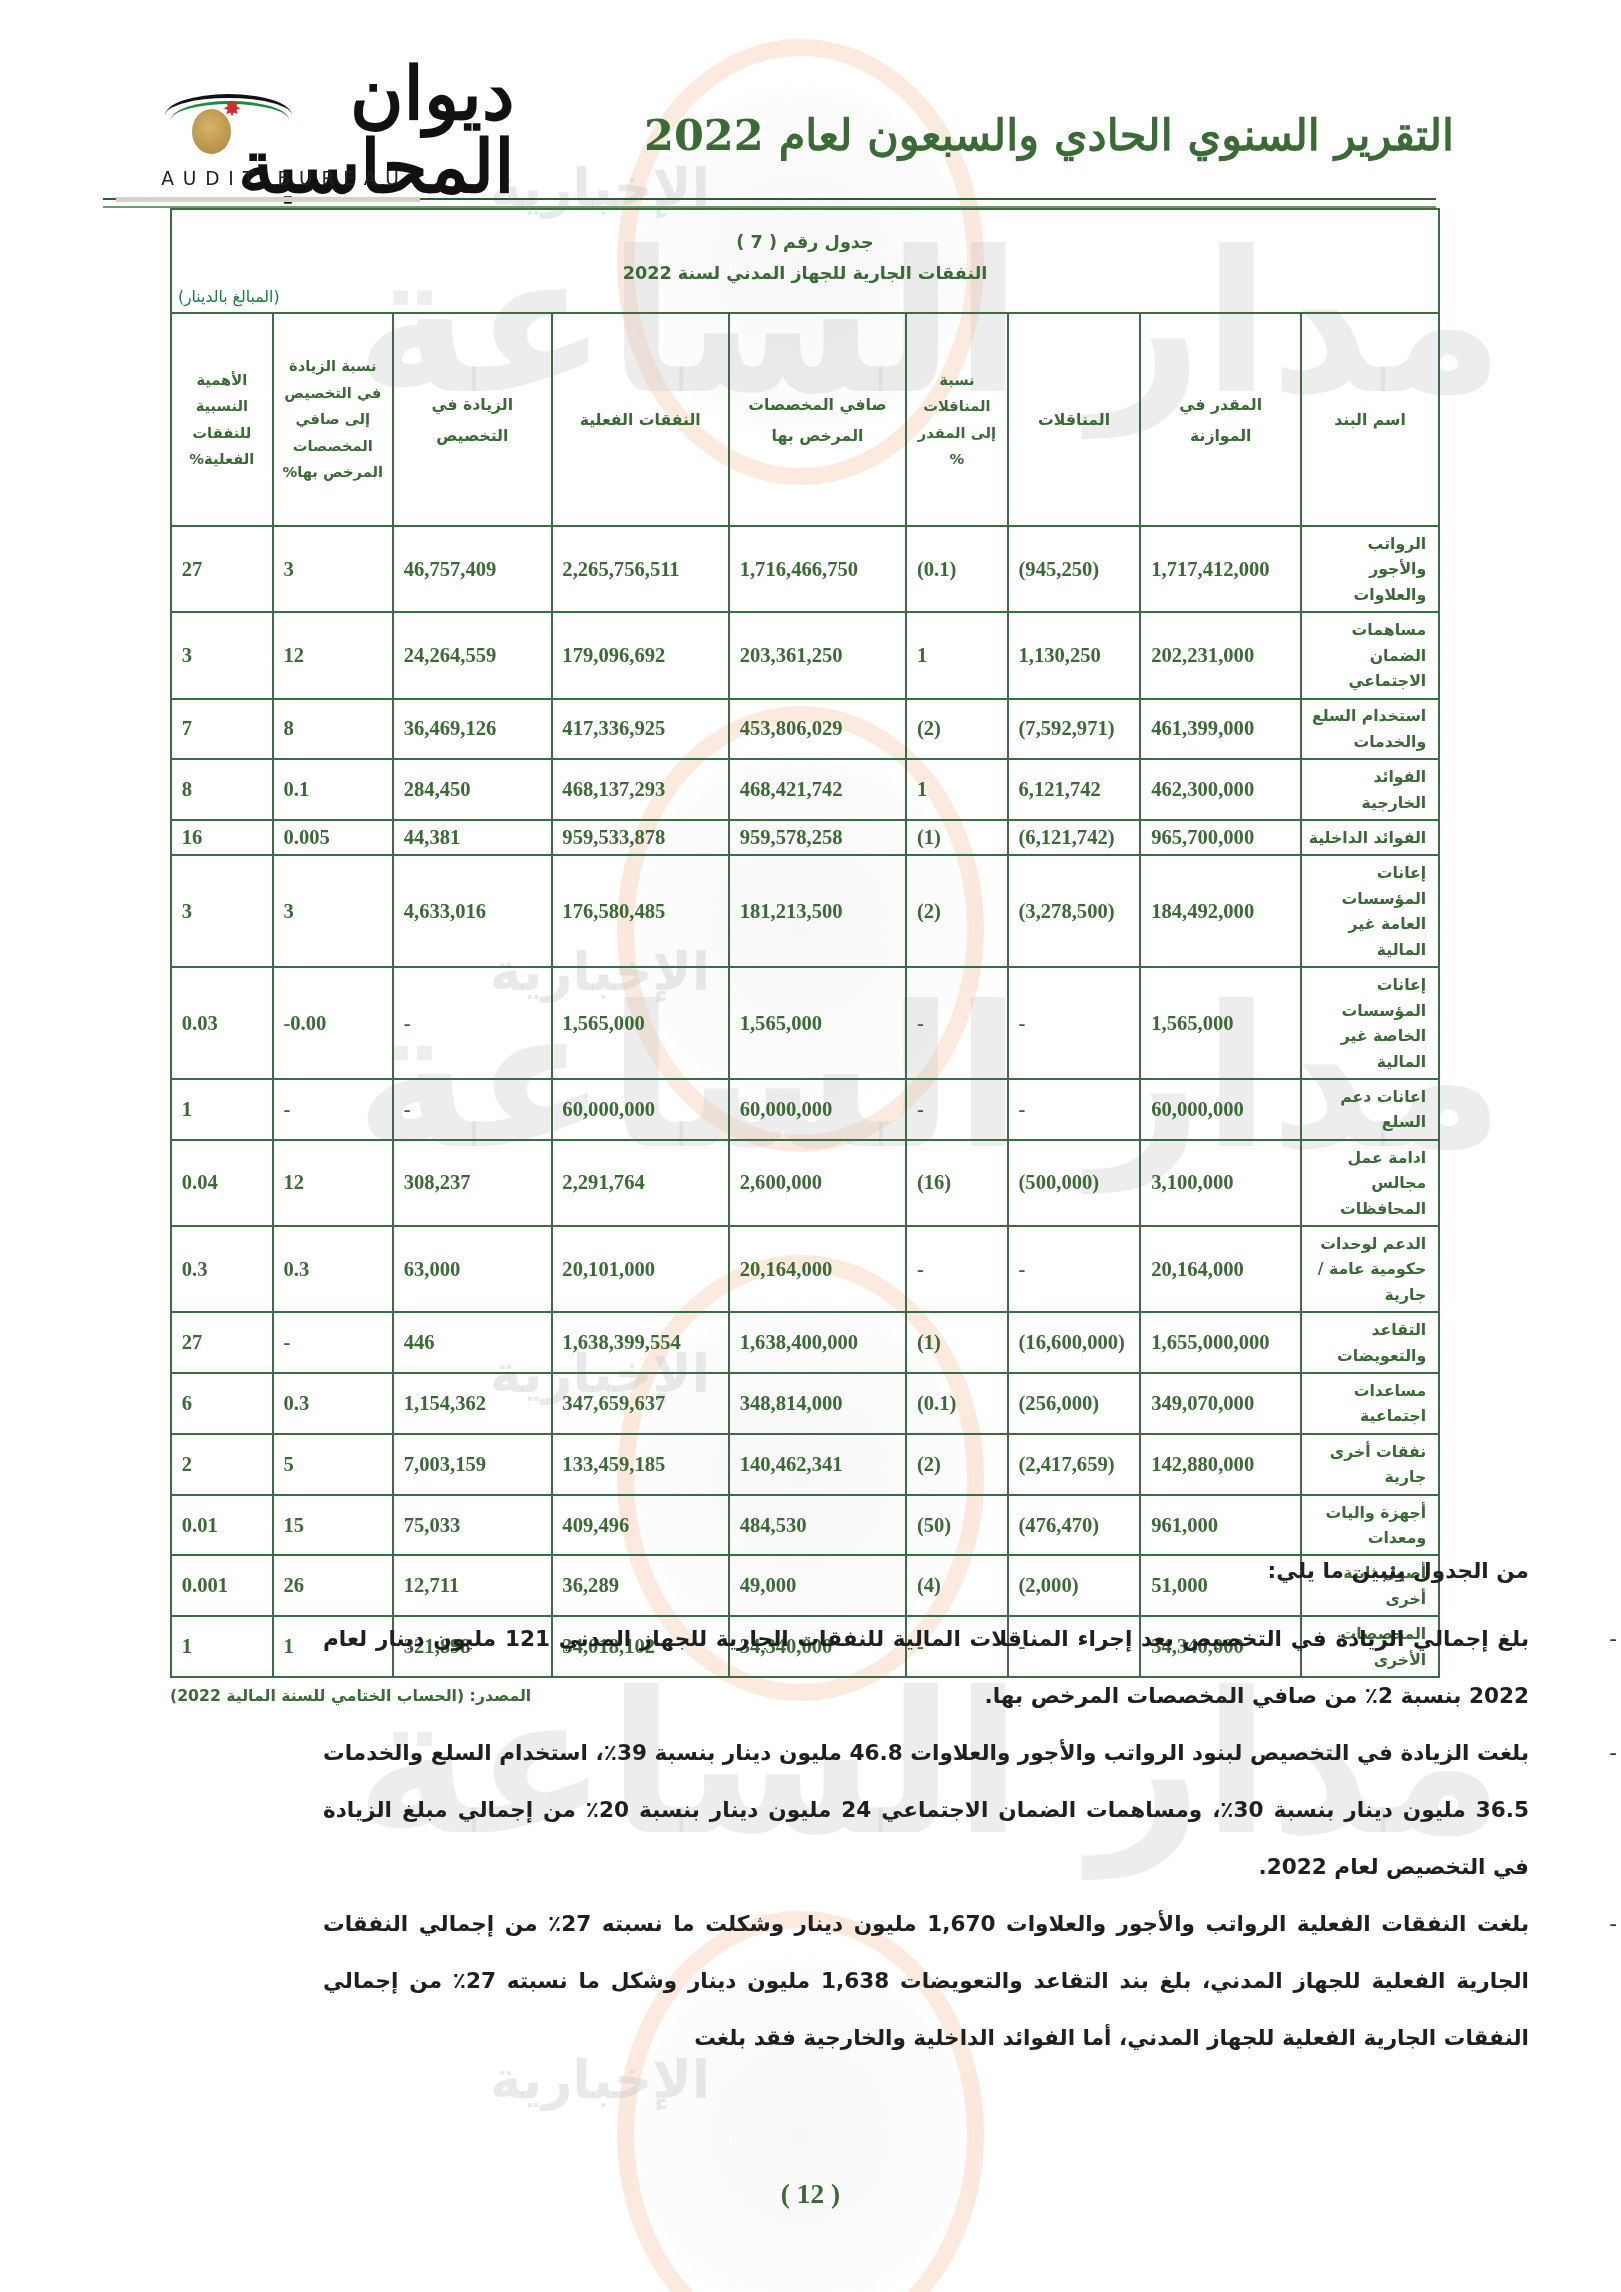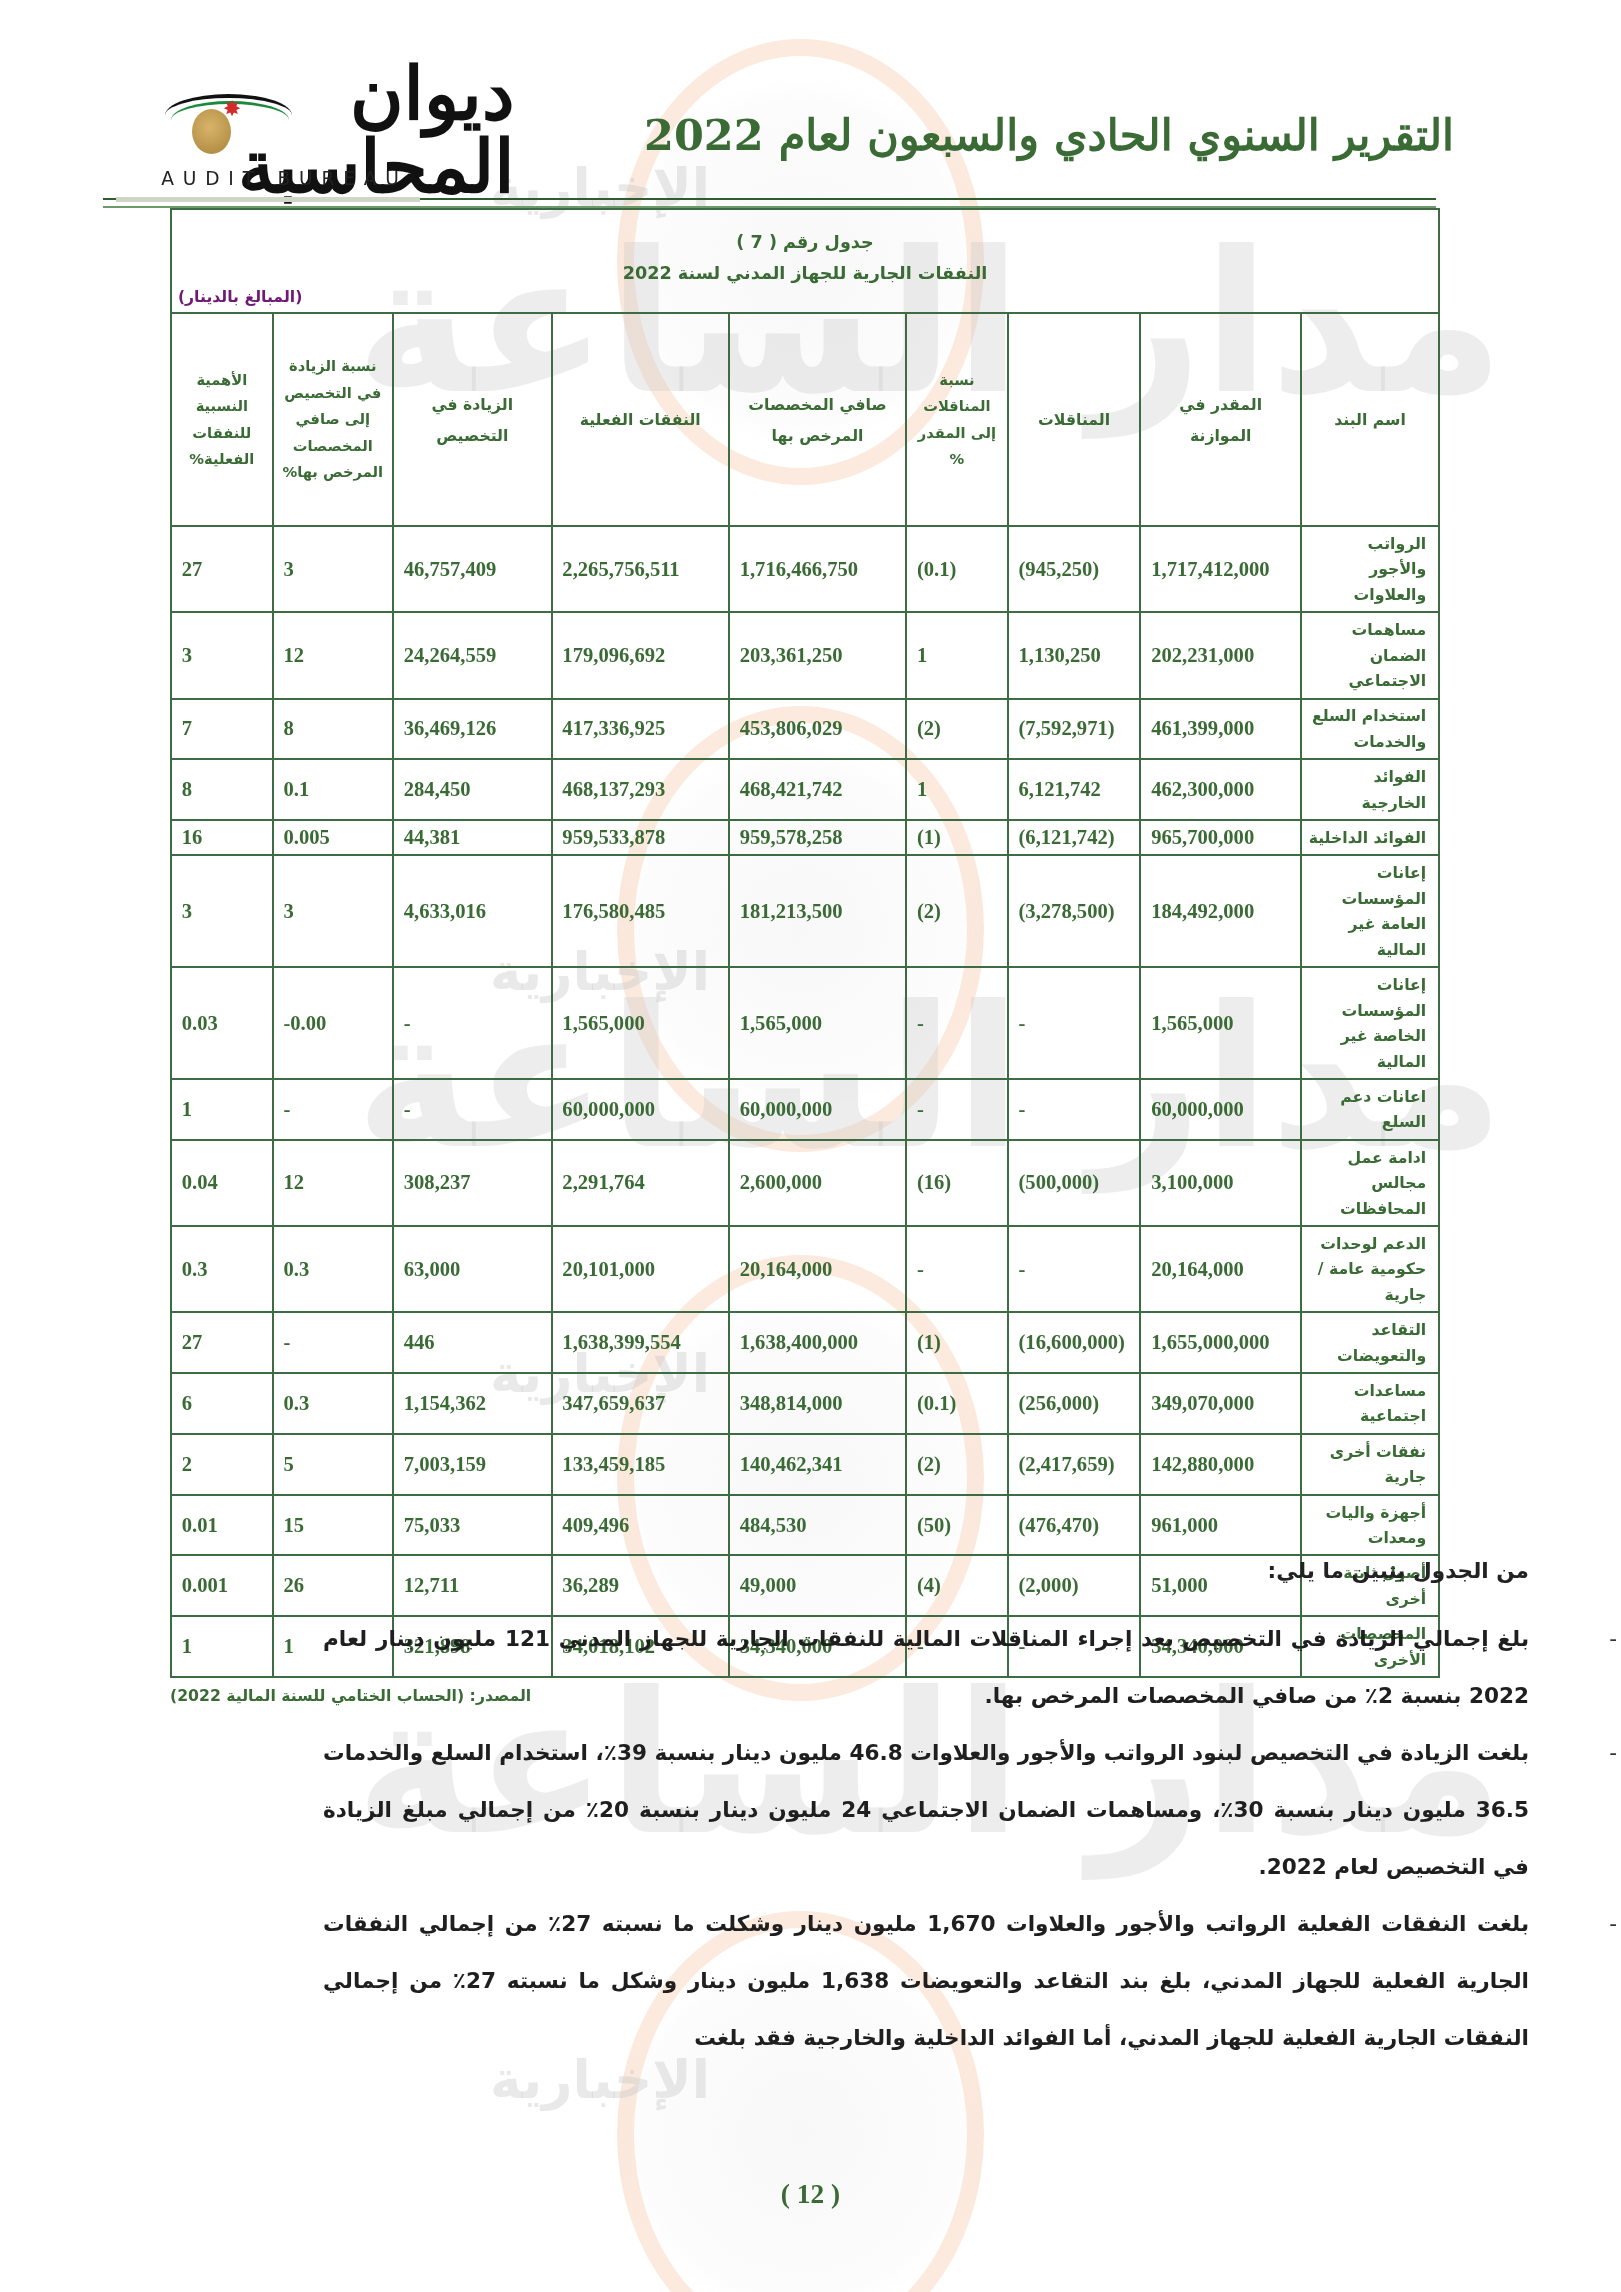--- a/index.html
+++ b/index.html
@@ -71,21 +71,21 @@
   }
   .data td, .data th { border: 2px solid #3d6b44; padding: 0 7.8px; }
   .caption-cell { height: 102px; position: relative; text-align: center; vertical-align: top; }
   .caption-title {
     display: block; margin-top: 21.6px; font-weight: bold; font-size: 17.6px; color: #3a6b35;
   }
   .caption-sub {
     display: block; margin-top: 11.8px; font-weight: bold; font-size: 17.6px; color: #3a6b35;
   }
   .caption-unit {
-    position: absolute; left: 5.9px; bottom: 5.9px; font-size: 15.7px; font-weight: bold; color: #701a75;
+    position: absolute; left: 5.9px; bottom: 5.9px; font-size: 15.7px; font-weight: normal; color: #15803d;
   }
   .data th {
     height: 211px; font-weight: bold; font-size: 15.7px; color: #3a6b35; text-align: center;
     vertical-align: middle; line-height: 31px; background: transparent;
   }
   .data th.narrow { line-height: 26.5px; font-size: 14.7px; }
   .data td.name {
     text-align: right; font-weight: bold; font-size: 15.7px; color: #3a6b35; line-height: 25.5px;
     padding: 3.9px 11.8px 3.9px 3.9px;
   }

